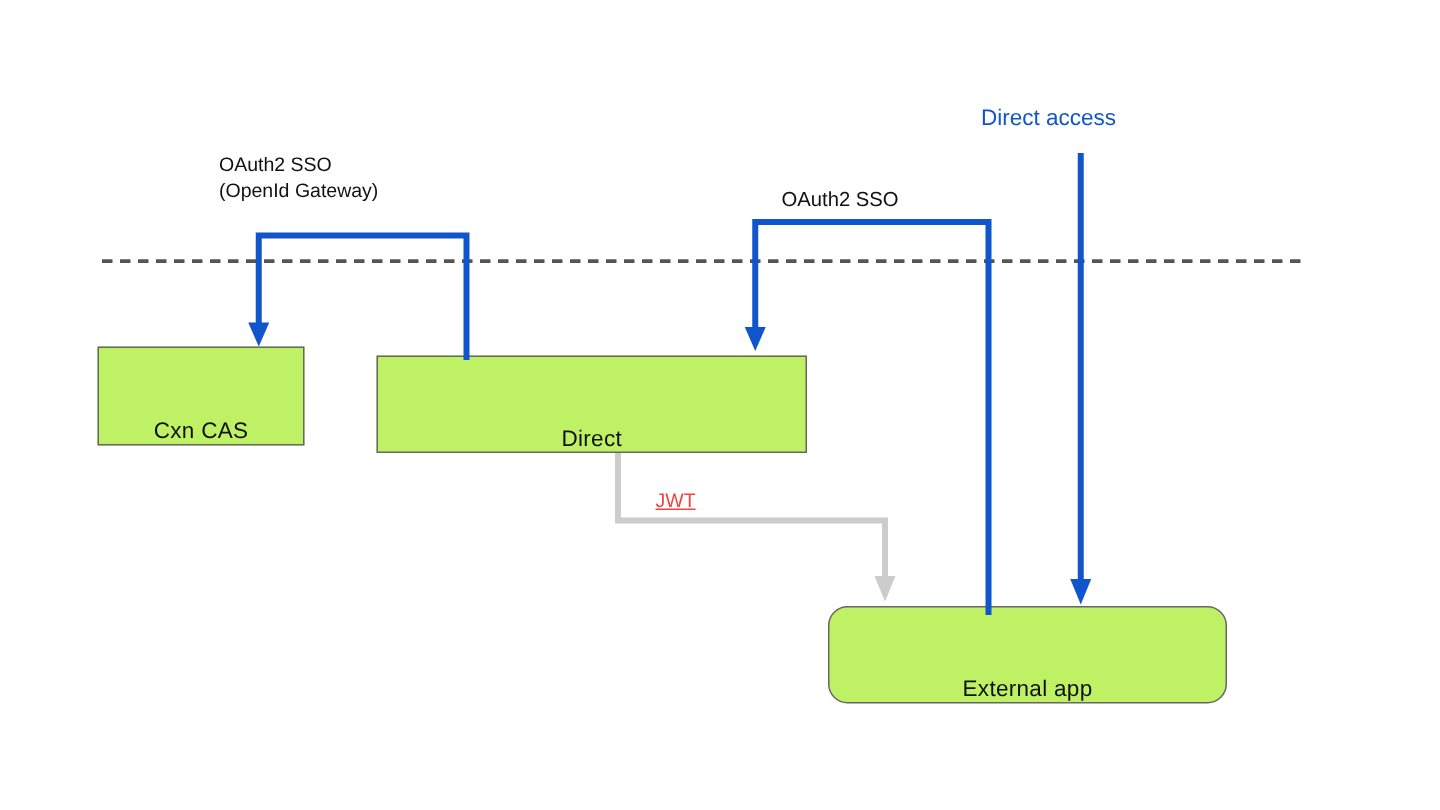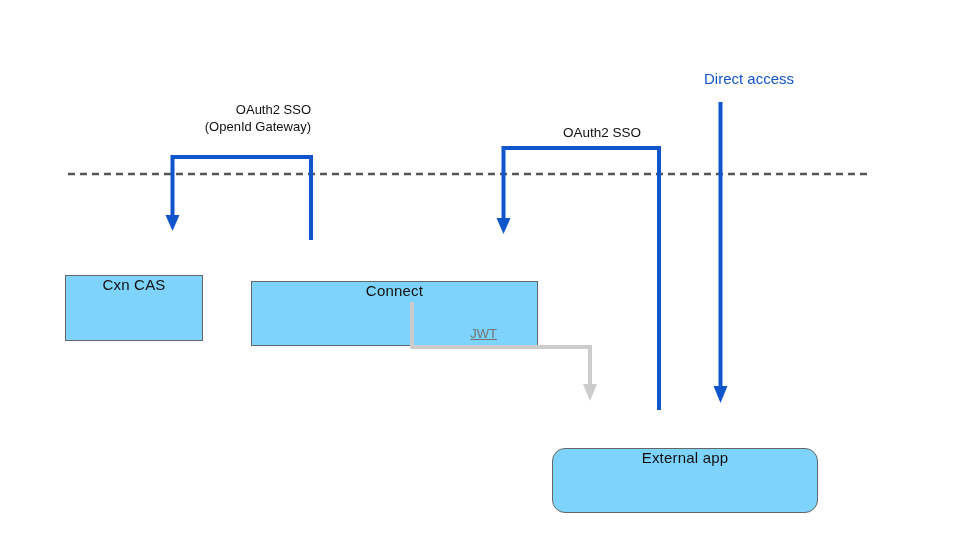--- a/index.html
+++ b/index.html
@@ -11,50 +11,49 @@
   .canvas {
     position: relative;
     width: 960px;
     height: 540px;
     background: #ffffff;
     overflow: hidden;
   }
   
   .node {
     position: absolute;
-    background: #7dd3fc;
+    background: #bef264;
     border: 1.5px solid #666666;
     box-sizing: border-box;
     display: flex;
-    align-items: flex-start;
+    align-items: flex-end;
     justify-content: center;
-    margin-top: 44px;
   }
   .node-label {
     font-size: 15px;
     color: #111111;
     letter-spacing: 0.2px;
   }
   #node-cas      { left: 65px;  top: 231px; width: 138px; height: 66px; }
   #node-gateway  { left: 251px; top: 237px; width: 287px; height: 65px; }
   #node-external { left: 552px; top: 404px; width: 266px; height: 65px; border-radius: 13px; }
 
   
   .edge-label {
     position: absolute;
-    text-align: right;
+    text-align: left;
     font-size: 13px;
     line-height: 17px;
     color: #111111;
     white-space: nowrap;
   }
   #label-oauth-openid { left: 146px; top: 101px; width: 165px; }
   #label-oauth-sso    { left: 521px; top: 124px; width: 120px; font-size: 13.5px; }
   #label-direct       { left: 654px; top: 70px;  width: 140px; font-size: 15px; color: #1155cc; }
-  #label-jwt          { left: 437px; top: 325px; width: 60px;  color: #737373; text-decoration: underline; }
+  #label-jwt          { left: 437px; top: 325px; width: 60px;  color: #ef4444; text-decoration: underline; }
   .edge-label .lbl-line { display: block; }
 
   
   svg.connectors {
     position: absolute;
     left: 0; top: 0;
     width: 960px;
     height: 540px;
     pointer-events: none;
   }
@@ -63,21 +62,21 @@
 </head>
 <body>
 
 <div class="canvas">
 
   <div class="node" id="node-cas">
     <span class="node-label">Cxn CAS</span>
   </div>
 
   <div class="node" id="node-gateway">
-    <span class="node-label">Connect</span>
+    <span class="node-label">Direct</span>
   </div>
 
   <div class="node" id="node-external">
     <span class="node-label">External app</span>
   </div>
 
   <div class="edge-label" id="label-oauth-openid">
     <span class="lbl-line">OAuth2 SSO</span>
     <span class="lbl-line">(OpenId Gateway)</span>
   </div>

